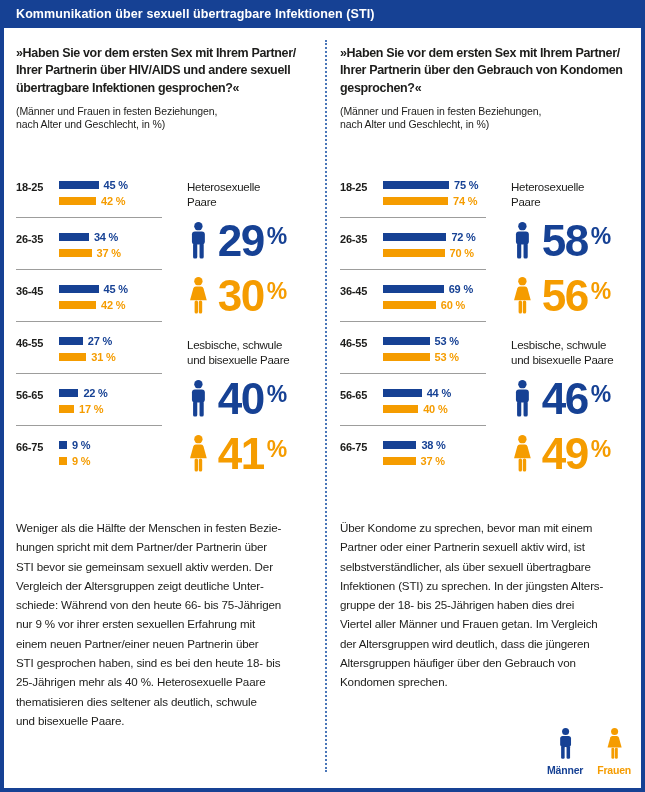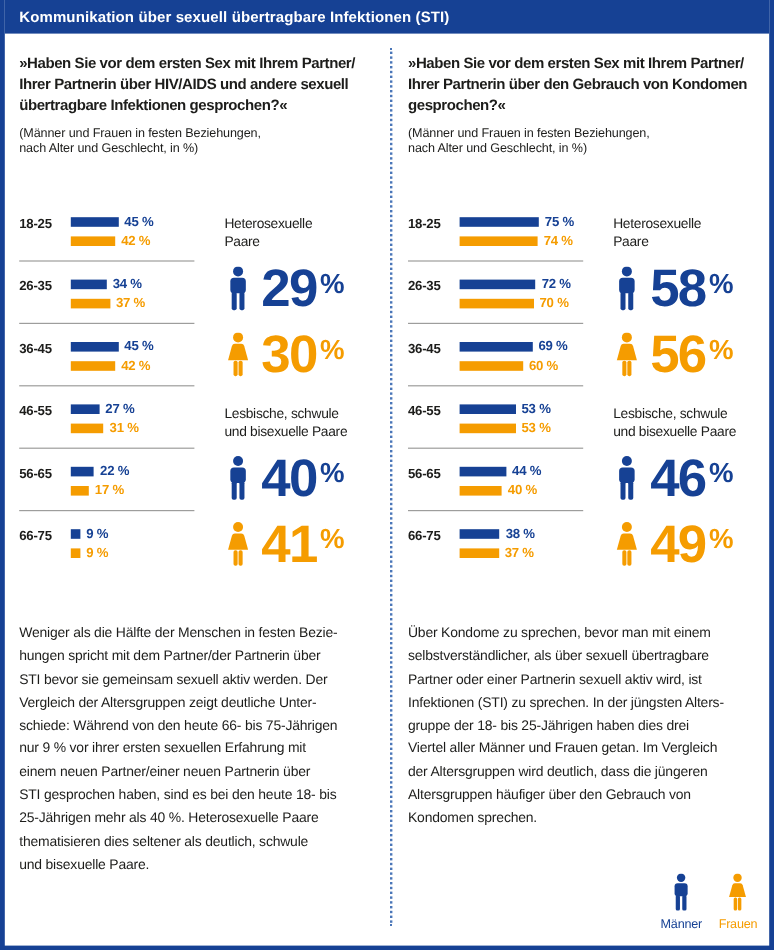--- a/index.html
+++ b/index.html
@@ -58,21 +58,21 @@
   .stat-icon svg{height:38px;width:auto;display:block;}
   .stat-row.men{color:var(--navy);}
   .stat-row.women{color:var(--orange);}
   .stat-num{font-size:44px;font-weight:bold;margin-left:8px;letter-spacing:-1.5px;line-height:38px;}
   .stat-pct{font-size:23px;font-weight:bold;position:relative;top:-10px;margin-left:3px;}
   .body-text{position:absolute;left:0;top:473px;font-size:11.6px;line-height:19.3px;letter-spacing:-0.15px;}
   .ln{white-space:nowrap;}
   .legend{position:absolute;right:10px;bottom:12px;display:flex;gap:14px;}
   .legend-item{display:flex;flex-direction:column;align-items:center;}
   .legend-icon svg{height:32px;width:auto;display:block;}
-  .legend-label{margin-top:4px;font-size:10.5px;font-weight:normal;letter-spacing:-0.2px;}
+  .legend-label{margin-top:4px;font-size:10.5px;font-weight:bold;letter-spacing:-0.2px;}
   .legend-item.men{color:var(--navy);}
   .legend-item.women{color:var(--orange);}
 </style>
 </head>
 <body>
 
 <div id="page">
   <div class="header">
     <span>Kommunikation über sexuell übertragbare Infektionen (STI)</span>
   </div>
@@ -419,22 +419,22 @@
               <rect x="20" y="62" width="9" height="34" rx="4"></rect>
               <rect x="31" y="62" width="9" height="34" rx="4"></rect>
             </svg>
           </span>
           <span class="stat-num">49</span>
           <span class="stat-pct">%</span>
         </div>
       </div>
     <div class="body-text">
         <div class="ln">Über Kondome zu sprechen, bevor man mit einem</div>
+        <div class="ln">Partner oder einer Partnerin sexuell aktiv wird, ist</div>
         <div class="ln">selbstverständlicher, als über sexuell übertragbare</div>
-        <div class="ln">Partner oder einer Partnerin sexuell aktiv wird, ist</div>
         <div class="ln">Infektionen (STI) zu sprechen. In der jüngsten Alters-</div>
         <div class="ln">gruppe der 18- bis 25-Jährigen haben dies drei</div>
         <div class="ln">Viertel aller Männer und Frauen getan. Im Vergleich</div>
         <div class="ln">der Altersgruppen wird deutlich, dass die jüngeren</div>
         <div class="ln">Altersgruppen häufiger über den Gebrauch von</div>
         <div class="ln">Kondomen sprechen.</div>
       </div>
   </div>
 
   <div class="legend">

